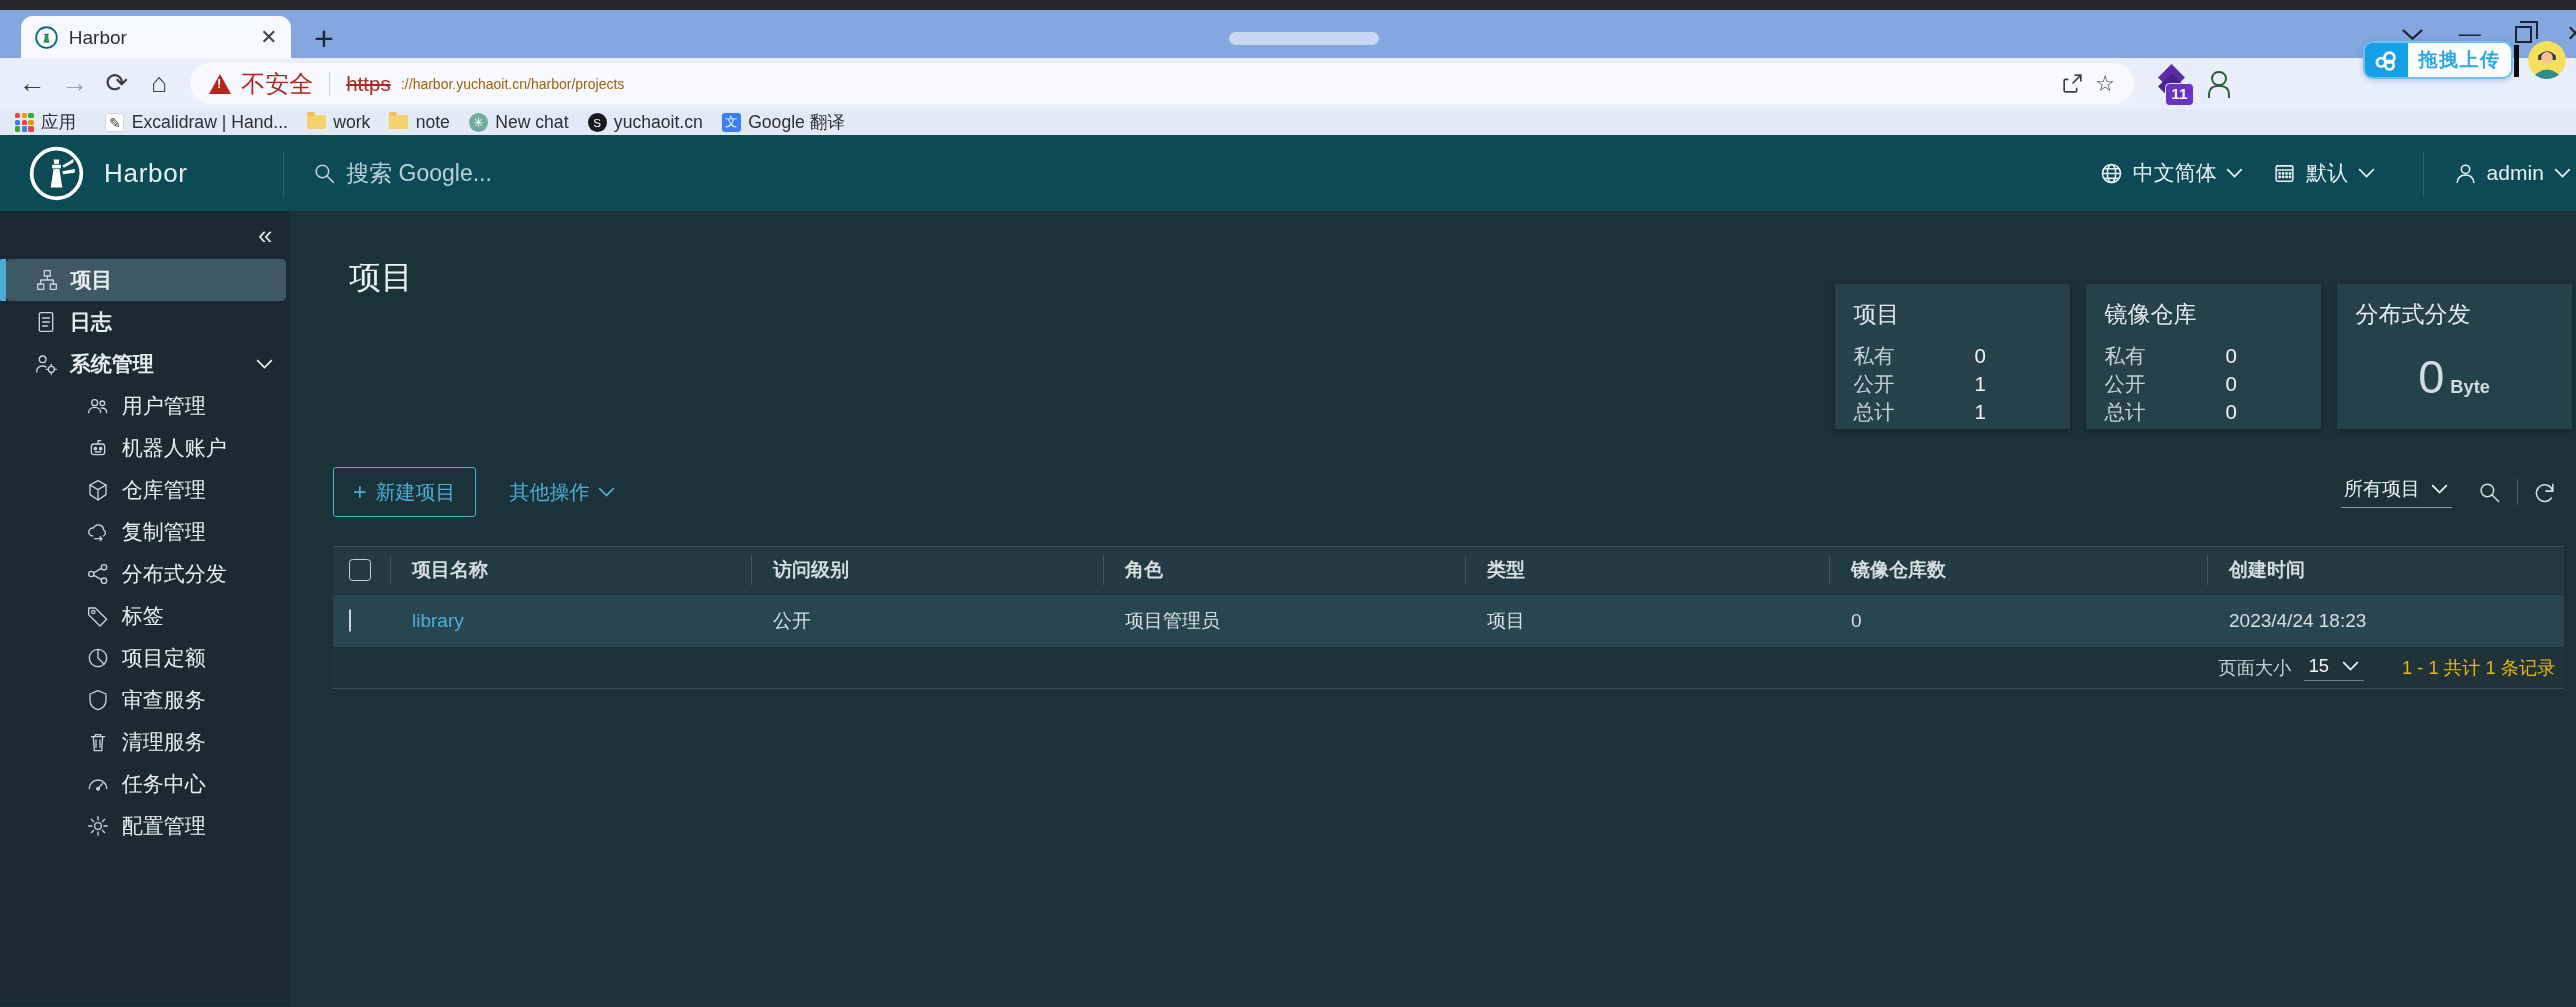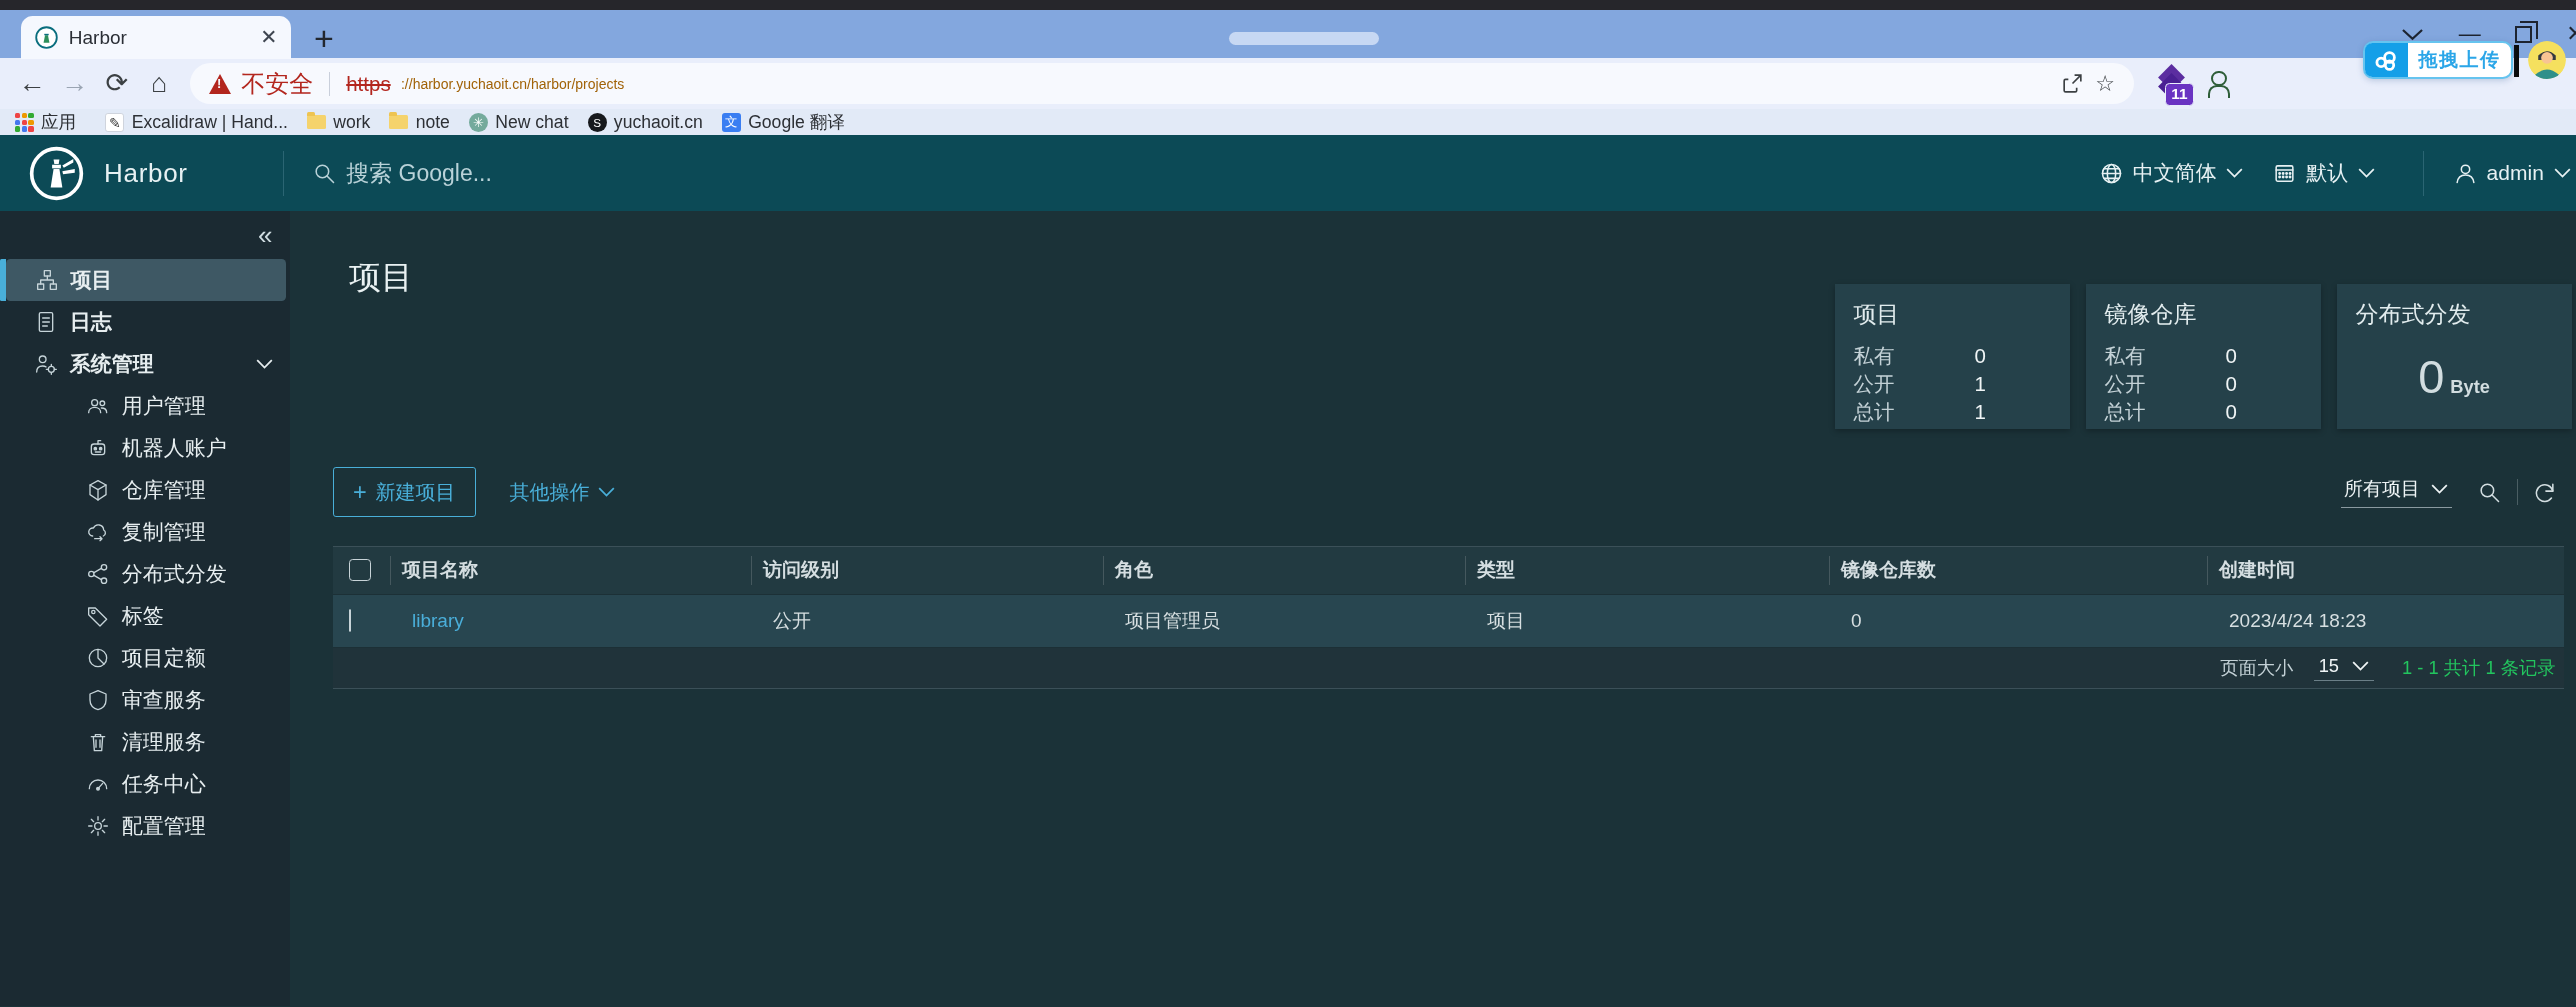--- a/index.html
+++ b/index.html
@@ -108,32 +108,32 @@
   .other-actions { margin-left:34px; font-size:20px; display:flex; align-items:center; gap:7.3px; }
   .ab-spacer { flex:1; }
   .filter-dd { color:#eef4f5; font-size:19px; border-bottom:0.7px solid #8a9aa0; padding:0 2.9px 5.1px 2.9px; display:flex; align-items:center; gap:10.3px; margin-right:17.6px; }
   .filter-dd svg { stroke:#eef4f5; }
   .tool-ic { color:#d3dee1; margin:0 7.3px; display:flex; align-items:center; }
   .tool-div { width:0.7px; height:26px; background:#4a5e63; margin:0 7.3px; }
 
   .grid-table { margin-top:29px; border-top:0.7px solid #3b5058; border-bottom:0.7px solid #3b5058; }
   .thead, .trow { display:grid; grid-template-columns:57px 361px 352px 362px 364px 378px auto; align-items:center; }
   .thead { background:#223a41; height:47px; font-size:19px; font-weight:bold; color:#d5dee1; }
-  .thead .cell { padding-left:12px; position:relative; height:100%; display:flex; align-items:center; }
+  .thead .cell { padding-left:22px; position:relative; height:100%; display:flex; align-items:center; }
   .thead .cell + .cell::before { content:""; position:absolute; left:0; top:8.8px; bottom:8.8px; width:0.7px; background:#45585e; }
   .thead .cell.ck::before { display:none; }
   .trow { background:#284650; height:53px; font-size:19px; color:#d7dfe1; border-top:1.5px solid #1c3036; }
   .trow .cell { padding-left:22px; }
   .link { color:#4aaed9; }
   .ckbox { width:22px; height:22px; border:1.5px solid #c8d4d8; border-radius:3.7px; margin-left:16px; background:transparent; }
   .tfoot { background:#20333a; height:41px; border-top:1.5px solid #1c3036; display:flex; align-items:center; justify-content:flex-end;
-           font-size:18.3px; color:#c3d1d6; gap:21px; padding-right:8.8px;text-align:right; }
+           font-size:18.3px; color:#c3d1d6; gap:13px; padding-right:8.8px;text-align:right; }
   .psize { color:#f0f5f6; border-bottom:0.7px solid #6b7f87; padding:0 4.4px 2.9px 4.4px; display:flex; align-items:center; gap:11.7px; }
   .psize svg { stroke:#f0f5f6; }
-  .range { margin-left:7px; color:#22c55e; }
+  .range { margin-left:25px; color:#eab308; }
 </style>
 </head>
 <body>
 
 <div class="top-strip"></div>
 
 <div class="titlebar">
   <div class="tab">
     <svg width="25" height="25" viewBox="0 0 34 34">
       <circle cx="17" cy="17" r="14" fill="#fff" stroke="#0a6e7e" stroke-width="2.5"></circle>

